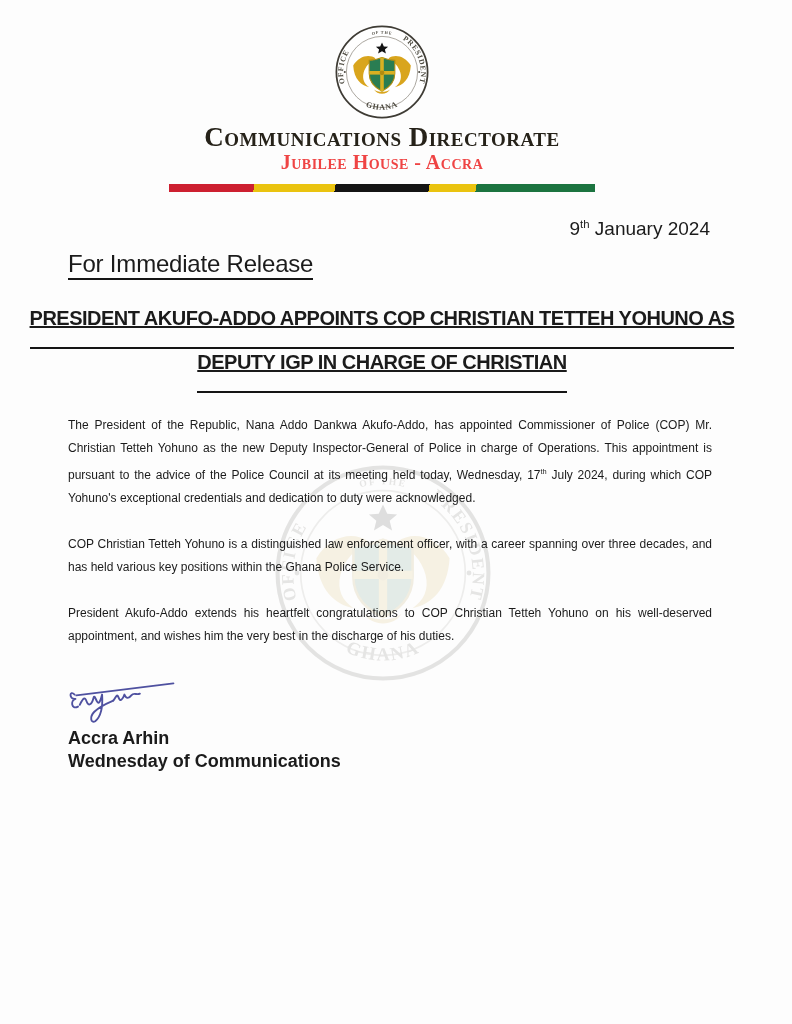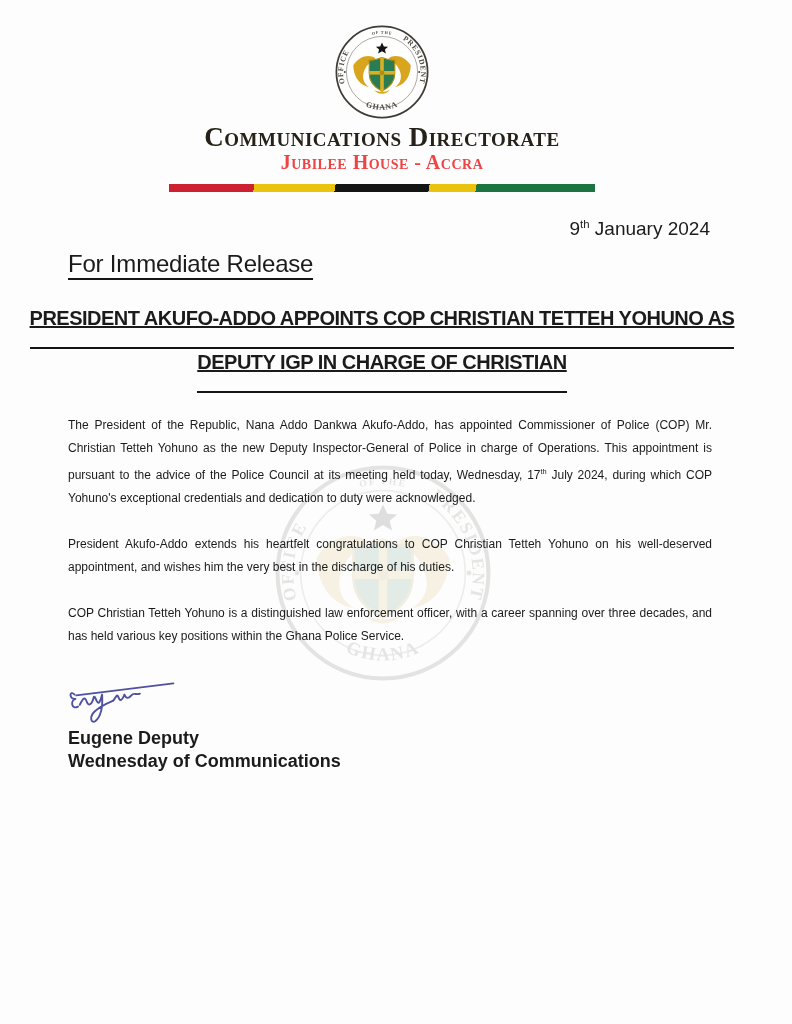--- a/index.html
+++ b/index.html
@@ -147,30 +147,30 @@
       <span class="release-label">For Immediate Release</span>
     </div>
 
     <div class="title-block">
       <span class="title-line"><span>PRESIDENT AKUFO-ADDO APPOINTS COP CHRISTIAN TETTEH YOHUNO AS</span></span>
       <span class="title-line"><span>DEPUTY IGP IN CHARGE OF CHRISTIAN</span></span>
     </div>
 
     <div class="body-text">
       <p class="first"><span>The President of the Republic, Nana Addo Dankwa Akufo-Addo, has appointed Commissioner of Police (COP) Mr. Christian Tetteh Yohuno as the new Deputy Inspector-General of Police in charge of Operations. This appointment is pursuant to the advice of the Police Council at its meeting held today, Wednesday, 17</span><sup>th</sup><span> July 2024, during which COP Yohuno's exceptional credentials and dedication to duty were acknowledged.</span></p>
+      <p>COP Christian Tetteh Yohuno is a distinguished law enforcement officer, with a career spanning over three decades, and has held various key positions within the Ghana Police Service.</p>
       <p>President Akufo-Addo extends his heartfelt congratulations to COP Christian Tetteh Yohuno on his well-deserved appointment, and wishes him the very best in the discharge of his duties.</p>
-      <p>COP Christian Tetteh Yohuno is a distinguished law enforcement officer, with a career spanning over three decades, and has held various key positions within the Ghana Police Service.</p>
     </div>
 
     <svg class="signature-svg" viewBox="0 0 135 60">
       <path class="sig-path" d="M10,26 C4,20 3,32 11,31 C5,33 6,44 14,40"></path>
       <path class="sig-path" d="M16,38 C20,30 22,28 24,34 C26,40 30,38 32,30 C33,26 34,30 36,34 C38,38 40,34 42,26 C43,40 40,52 34,57 C29,60 27,52 33,46 C40,39 48,36 55,33"></path>
       <path class="sig-path" d="M55,33 C58,30 59,24 61,29 C63,35 66,32 68,26 C70,31 73,31 76,27 C79,23 82,27 86,25"></path>
       <path class="sig-path" d="M12,27 L125,13"></path>
     </svg>
 
     <div class="signatory">
-      <div>Eugene Deputy</div>
+      <div>Accra Arhin</div>
       <div>Wednesday of Communications</div>
     </div>
 
   </div>
 </div>
 
 </body></html>

